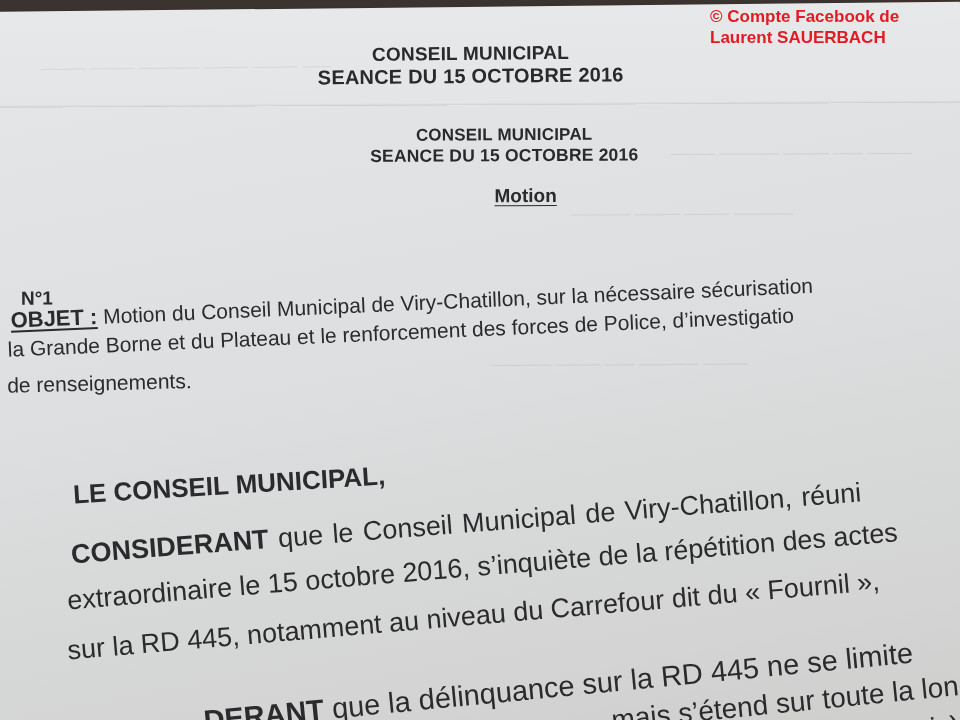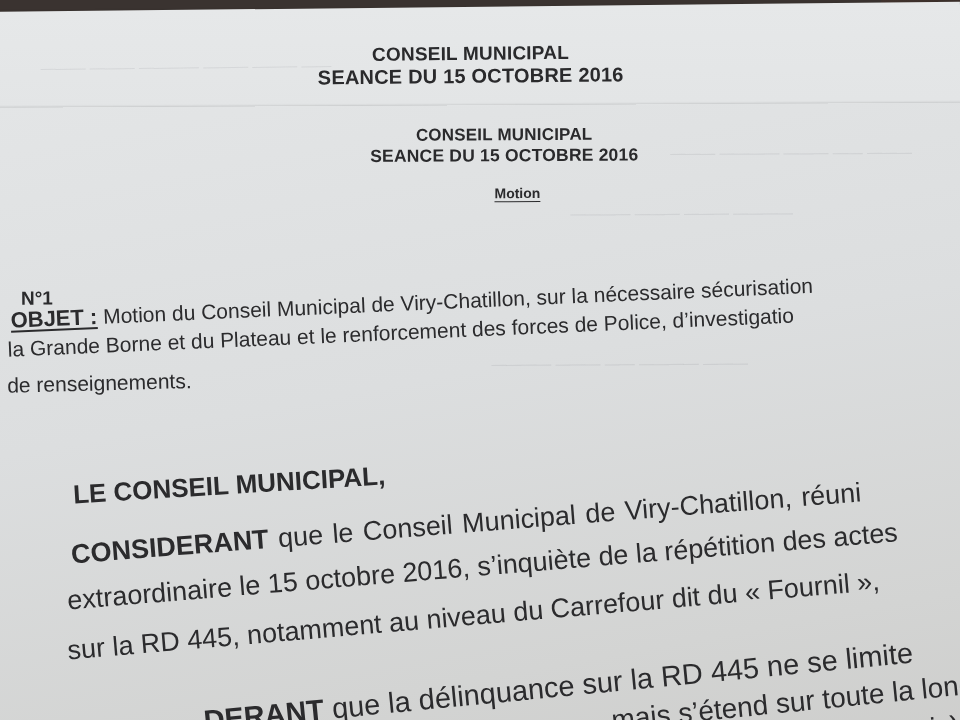--- a/index.html
+++ b/index.html
@@ -115,21 +115,21 @@
   <div class="paper-front">
     <div class="bleed" style="left:700px;top:40px;">——— ———— ——— —— ———</div>
     <div class="bleed" style="left:600px;top:100px;">———— ——— ——— ————</div>
     <div class="bleed" style="left:520px;top:250px;">———— ——— —— ———— ———</div>
 
     <div class="hdr" style="left:384px;top:20px;width:300px;font-size:17px;line-height:20px;">
       <div>CONSEIL MUNICIPAL</div>
       <div style="font-size:17.5px;">SEANCE DU 15 OCTOBRE 2016</div>
     </div>
 
-    <div class="t b u" style="left:524px;top:80px;font-size:14px;">Motion</div>
+    <div class="t b u" style="left:524px;top:80px;font-size:19px;">Motion</div>
 
     <div class="t b" style="left:50px;top:180px;font-size:19px;">N°1</div>
 
     <div class="t" style="left:40px;top:200px;font-size:21px;transform:rotate(-2.2deg);">
       <span class="b u" style="font-size:22px;">OBJET :</span><span> Motion du Conseil Municipal de Viry-Chatillon, sur la nécessaire sécurisation</span>
     </div>
     <div class="t" style="left:37px;top:230px;font-size:21px;transform:rotate(-2.2deg);">la Grande Borne et du Plateau et le renforcement des forces de Police, d’investigatio</div>
     <div class="t" style="left:36px;top:266px;font-size:21px;transform:rotate(-1.2deg);">de renseignements.</div>
 
     <div class="t b" style="left:102px;top:372px;font-size:26px;transform:rotate(-3.2deg);">LE CONSEIL MUNICIPAL,</div>
@@ -141,14 +141,16 @@
     <div class="t" style="left:96px;top:528px;font-size:27px;transform:rotate(-4.6deg);">sur la RD 445, notamment au niveau du Carrefour dit du « Fournil »,</div>
 
     <div class="t" style="left:232px;top:598px;font-size:29px;transform:rotate(-5.2deg);">
       <span class="b">DERANT</span><span>  que  la  délinquance  sur  la  RD  445  ne  se  limite</span>
     </div>
     <div class="t" style="left:640px;top:600px;font-size:28px;transform:rotate(-5.4deg);">mais  s’étend  sur  toute  la  longueur</div>
     <div class="t" style="left:870px;top:618px;font-size:28px;transform:rotate(-5.4deg);">des-Bois)  par  de</div>
   </div>
 
   <div class="watermark">
+    <div>© Compte Facebook de</div>
+    <div>Laurent SAUERBACH</div>
   </div>
 </div>
 
 </body></html>

